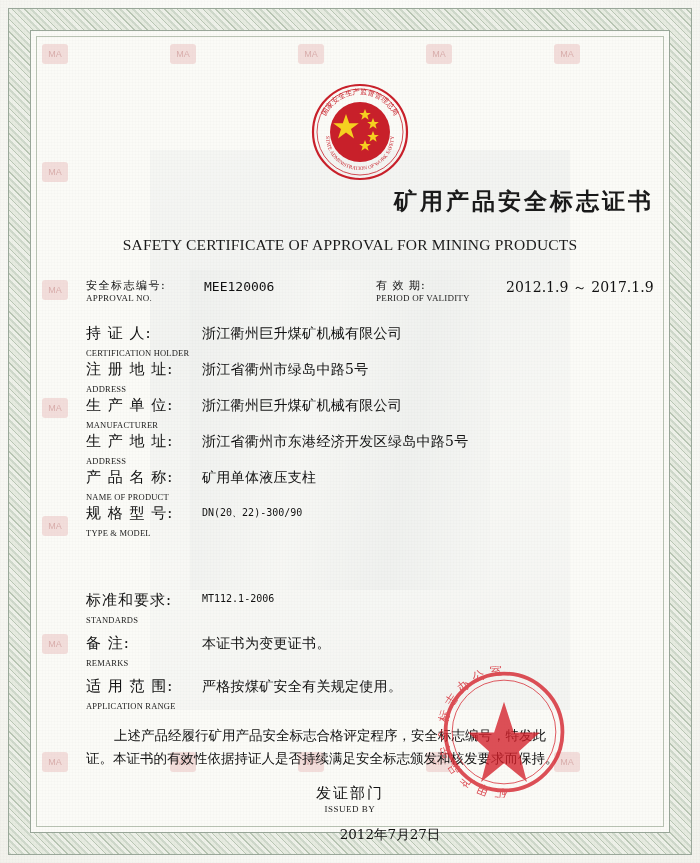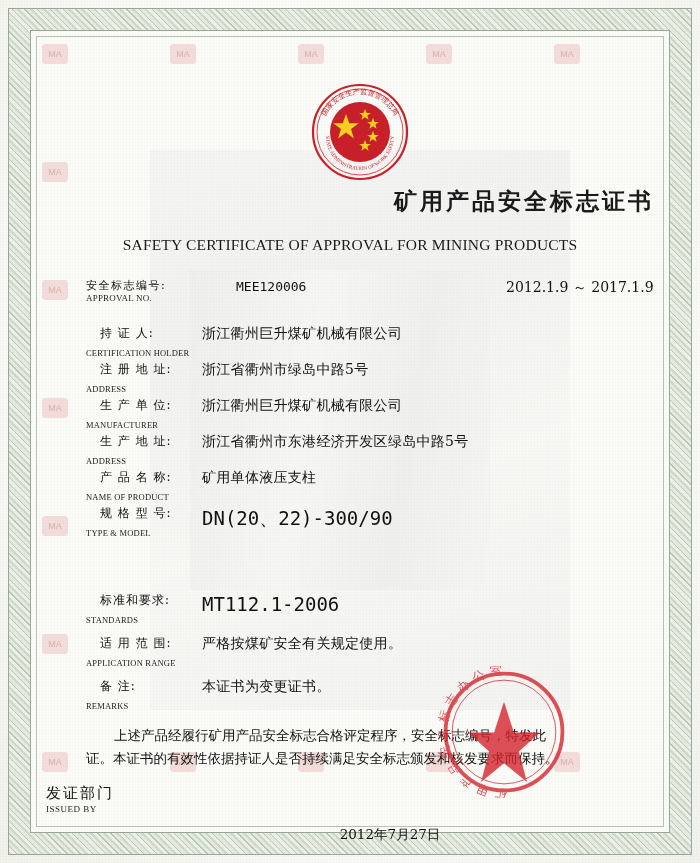--- a/index.html
+++ b/index.html
@@ -185,21 +185,20 @@
   }
   .val {
     font-size: 14px;
     color: #111;
     font-family: "DejaVu Serif", serif;
     white-space: nowrap;
   }
   .val-mono {
     font-family: "DejaVu Sans Mono", monospace;
     font-size: 13px;
-    margin-left: 32px;
   }
 
   .approval-left {
     position: absolute;
     left: 0;
     top: 0;
   }
   .approval-left .lbl-cn { letter-spacing: 1.5px; }
   .approval-no-val {
     position: absolute;
@@ -230,42 +229,41 @@
     margin-bottom: 0px;
   }
   .field .labels {
     position: absolute;
     left: 0;
     top: 0;
     width: 108px;
   }
   .field .labels .lbl-cn {
     display: block;
-    font-size: 12px;
+    font-size: 15px;
     line-height: 18px;
-    margin-left: 14px;
   }
   .field .labels .lbl-en {
     display: block;
     font-size: 8.5px;
     line-height: 11px;
     margin-top: 6px;
   }
   .field .value {
     position: absolute;
     left: 116px;
     top: 1px;
     font-size: 14px;
     color: #111;
     font-family: "DejaVu Serif", serif;
     letter-spacing: 0.3px;
   }
   .field .value.mono {
     font-family: "DejaVu Sans Mono", monospace;
-    font-size: 19px;
+    font-size: 10px;
     letter-spacing: 0;
     top: 2px;
   }
 
   
   .statement {
     position: absolute;
     top: 678px;
     left: 40px;
     right: 22px;
@@ -276,20 +274,21 @@
     text-align: justify;
   }
   .statement .indent { display: inline-block; width: 28px; }
 
   
   .issued {
     position: absolute;
     top: 738px;
     left: 0;
     width: 100%;
+    text-align: center;
   }
   .issued .lbl-cn {
     font-size: 15px;
     letter-spacing: 2px;
   }
   .issued .lbl-en {
     font-size: 9px;
     letter-spacing: 0.5px;
     margin-top: 1px;
   }
@@ -374,20 +373,24 @@
     <div class="title-cn">矿用产品安全标志证书</div>
     <div class="title-en">SAFETY CERTIFICATE OF APPROVAL FOR MINING PRODUCTS</div>
 
     <div class="approval-row">
       <div class="approval-left">
         <div class="lbl-cn">安全标志编号:</div>
         <div class="lbl-en">APPROVAL No.</div>
       </div>
       <div class="approval-no-val val val-mono">MEE120006</div>
 
+      <div class="approval-right">
+        <div class="lbl-cn">有 效 期:</div>
+        <div class="lbl-en">PERIOD OF VALIDITY</div>
+      </div>
       <div class="validity-val val">2012.1.9 ～ 2017.1.9</div>
     </div>
 
     <div class="fields" id="fields-1">
         <div class="field" style="height: 36px;">
           <div class="labels">
             <span class="lbl-cn">持 证 人:</span>
             <span class="lbl-en">CERTIFICATION HOLDER</span>
           </div>
           <div class="value">浙江衢州巨升煤矿机械有限公司</div>
@@ -432,31 +435,31 @@
     <div class="fields" style="top:545px;" id="fields-2">
         <div class="field" style="height: 43px;">
           <div class="labels">
             <span class="lbl-cn">标准和要求:</span>
             <span class="lbl-en">STANDARDS</span>
           </div>
           <div class="value mono">MT112.1-2006</div>
         </div>
         <div class="field" style="height: 43px;">
           <div class="labels">
+            <span class="lbl-cn">备      注:</span>
+            <span class="lbl-en">REMARKS</span>
+          </div>
+          <div class="value">本证书为变更证书。</div>
+        </div>
+        <div class="field" style="height: 43px;">
+          <div class="labels">
             <span class="lbl-cn">适 用 范 围:</span>
             <span class="lbl-en">APPLICATION RANGE</span>
           </div>
           <div class="value">严格按煤矿安全有关规定使用。</div>
-        </div>
-        <div class="field" style="height: 43px;">
-          <div class="labels">
-            <span class="lbl-cn">备      注:</span>
-            <span class="lbl-en">REMARKS</span>
-          </div>
-          <div class="value">本证书为变更证书。</div>
         </div>
       </div>
 
     <div class="statement">
       <span class="indent"></span><span>上述产品经履行矿用产品安全标志合格评定程序，安全标志编号，特发此</span><br>
       <span>证。本证书的有效性依据持证人是否持续满足安全标志颁发和核发要求而保持。</span>
     </div>
 
     <div class="issued">
       <div class="lbl-cn">发证部门</div>

